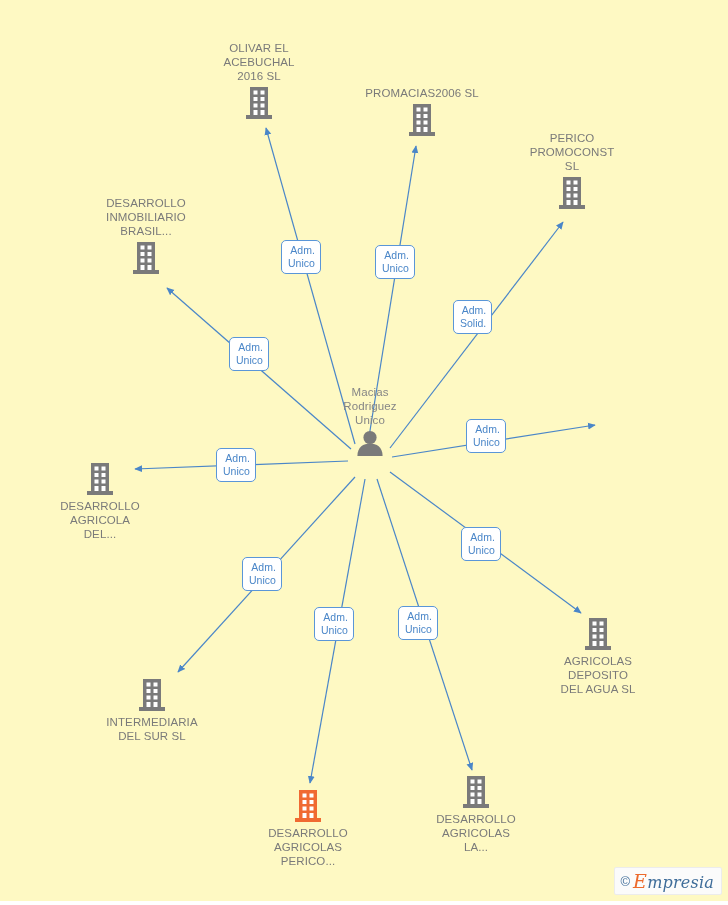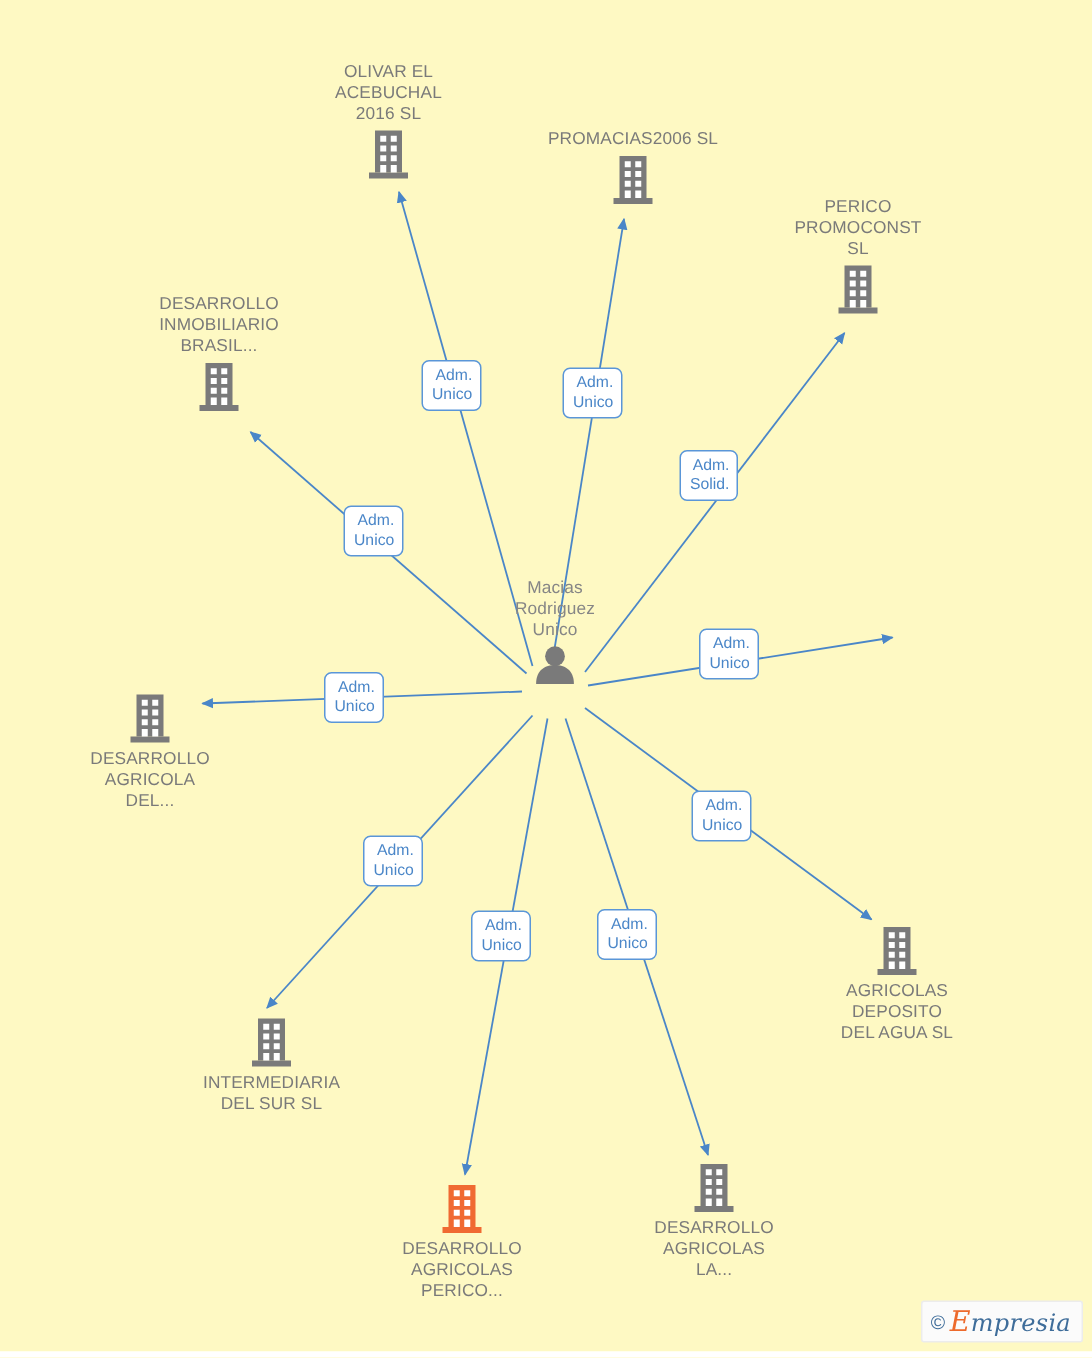--- a/index.html
+++ b/index.html
@@ -232,21 +232,21 @@
         <rect x="15.5" y="17.5" width="4" height="4" fill="#ffffff"></rect>
         <rect x="8.5" y="24" width="4" height="5" fill="#ffffff"></rect>
         <rect x="15.5" y="24" width="4" height="5" fill="#ffffff"></rect>
       </svg>
     </span>
     <span class="label">AGRICOLAS
 DEPOSITO
 DEL AGUA SL</span>
   </div>
 
-  <div class="node label-below" style="left:181px; top:678px;">
+  <div class="node label-below" style="left:152px; top:678px;">
     <span class="icon-wrap">
       <svg width="28" height="34" viewBox="0 0 28 34">
         <rect x="5" y="1" width="18" height="28" fill="#7a7a7a"></rect>
         <rect x="1" y="29" width="26" height="4" fill="#7a7a7a"></rect>
         <rect x="8.5" y="4.5" width="4" height="4" fill="#ffffff"></rect>
         <rect x="15.5" y="4.5" width="4" height="4" fill="#ffffff"></rect>
         <rect x="8.5" y="11" width="4" height="4" fill="#ffffff"></rect>
         <rect x="15.5" y="11" width="4" height="4" fill="#ffffff"></rect>
         <rect x="8.5" y="17.5" width="4" height="4" fill="#ffffff"></rect>
         <rect x="15.5" y="17.5" width="4" height="4" fill="#ffffff"></rect>

